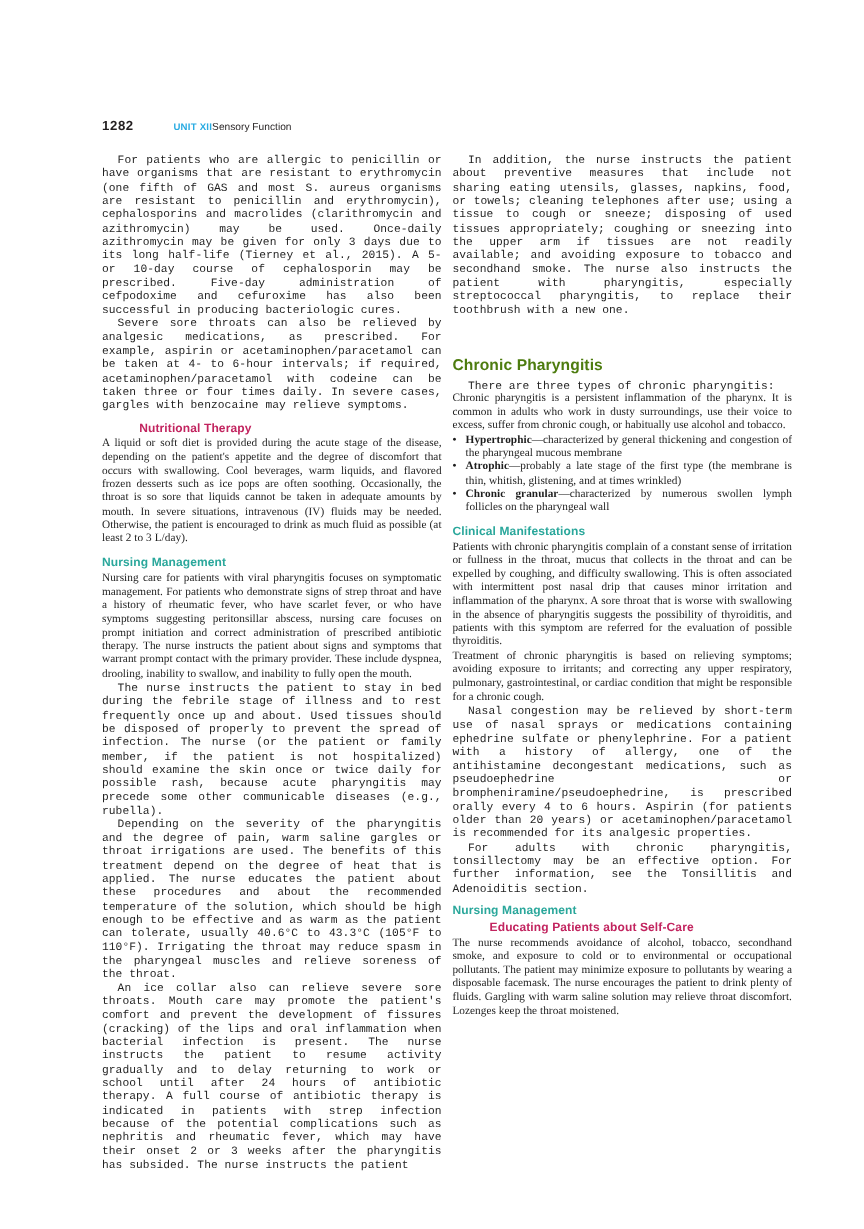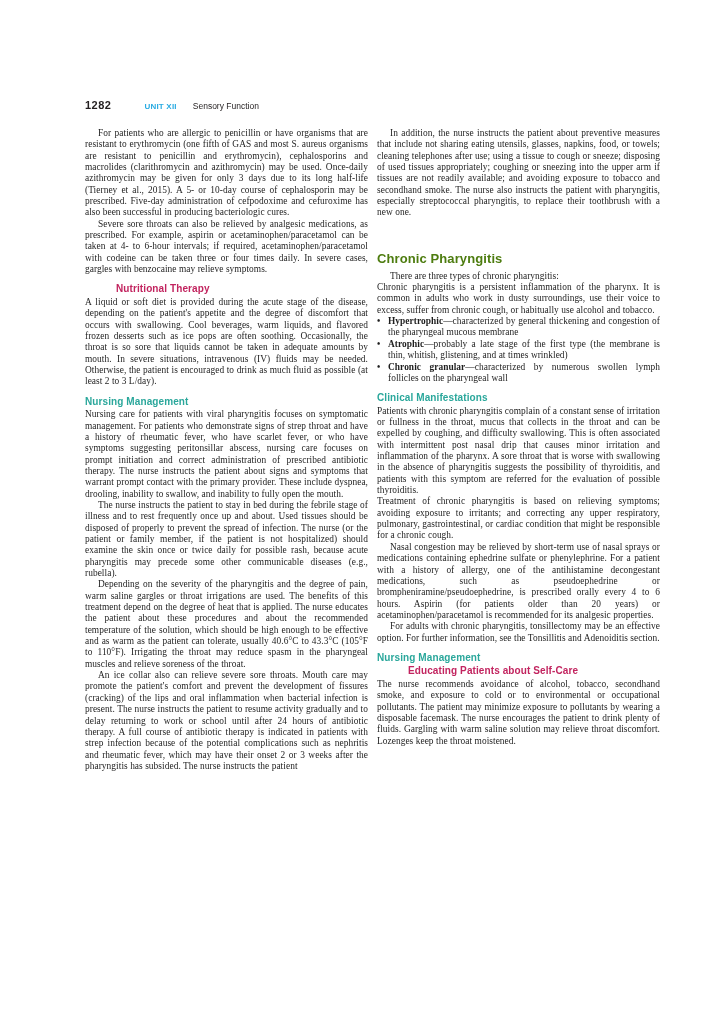--- a/index.html
+++ b/index.html
@@ -31,21 +31,21 @@
     font-size: 11px;
     font-weight: bold;
     color: #231f20;
     margin-right: 33px;
     letter-spacing: 0.5px;
   }
   .unit-label {
     color: #29abe2;
     font-weight: bold;
     font-size: 8px;
-    margin-right: 16px;
+    margin-right: 0;
     letter-spacing: 0.2px;
   }
   .unit-title {
     color: #231f20;
     font-size: 8.5px;
   }
   .columns {
     display: flex;
     gap: 9px;
   }
@@ -53,21 +53,21 @@
     width: 283px;
     flex: 0 0 283px;
   }
   p.body-text {
     margin: 0;
     font-size: 9.4px;
     line-height: 11.35px;
     text-align: justify;
     letter-spacing: 0.05px;
   }
-  p.indent { text-indent: 13px; }
+  p.indent { text-indent: 13px; font-family: Liberation Mono, monospace; }
   .subhead {
     font-family: "Liberation Sans", sans-serif;
     font-size: 10px;
     font-weight: bold;
     margin: 8px 0 2.5px 0;
     letter-spacing: 0.1px;
   }
   .subhead.teal { color: #2aa79b; }
   .subhead.crimson { color: #c2245f; padding-left: 31px; }
   .subhead.tight-top { margin-top: 2px; }

